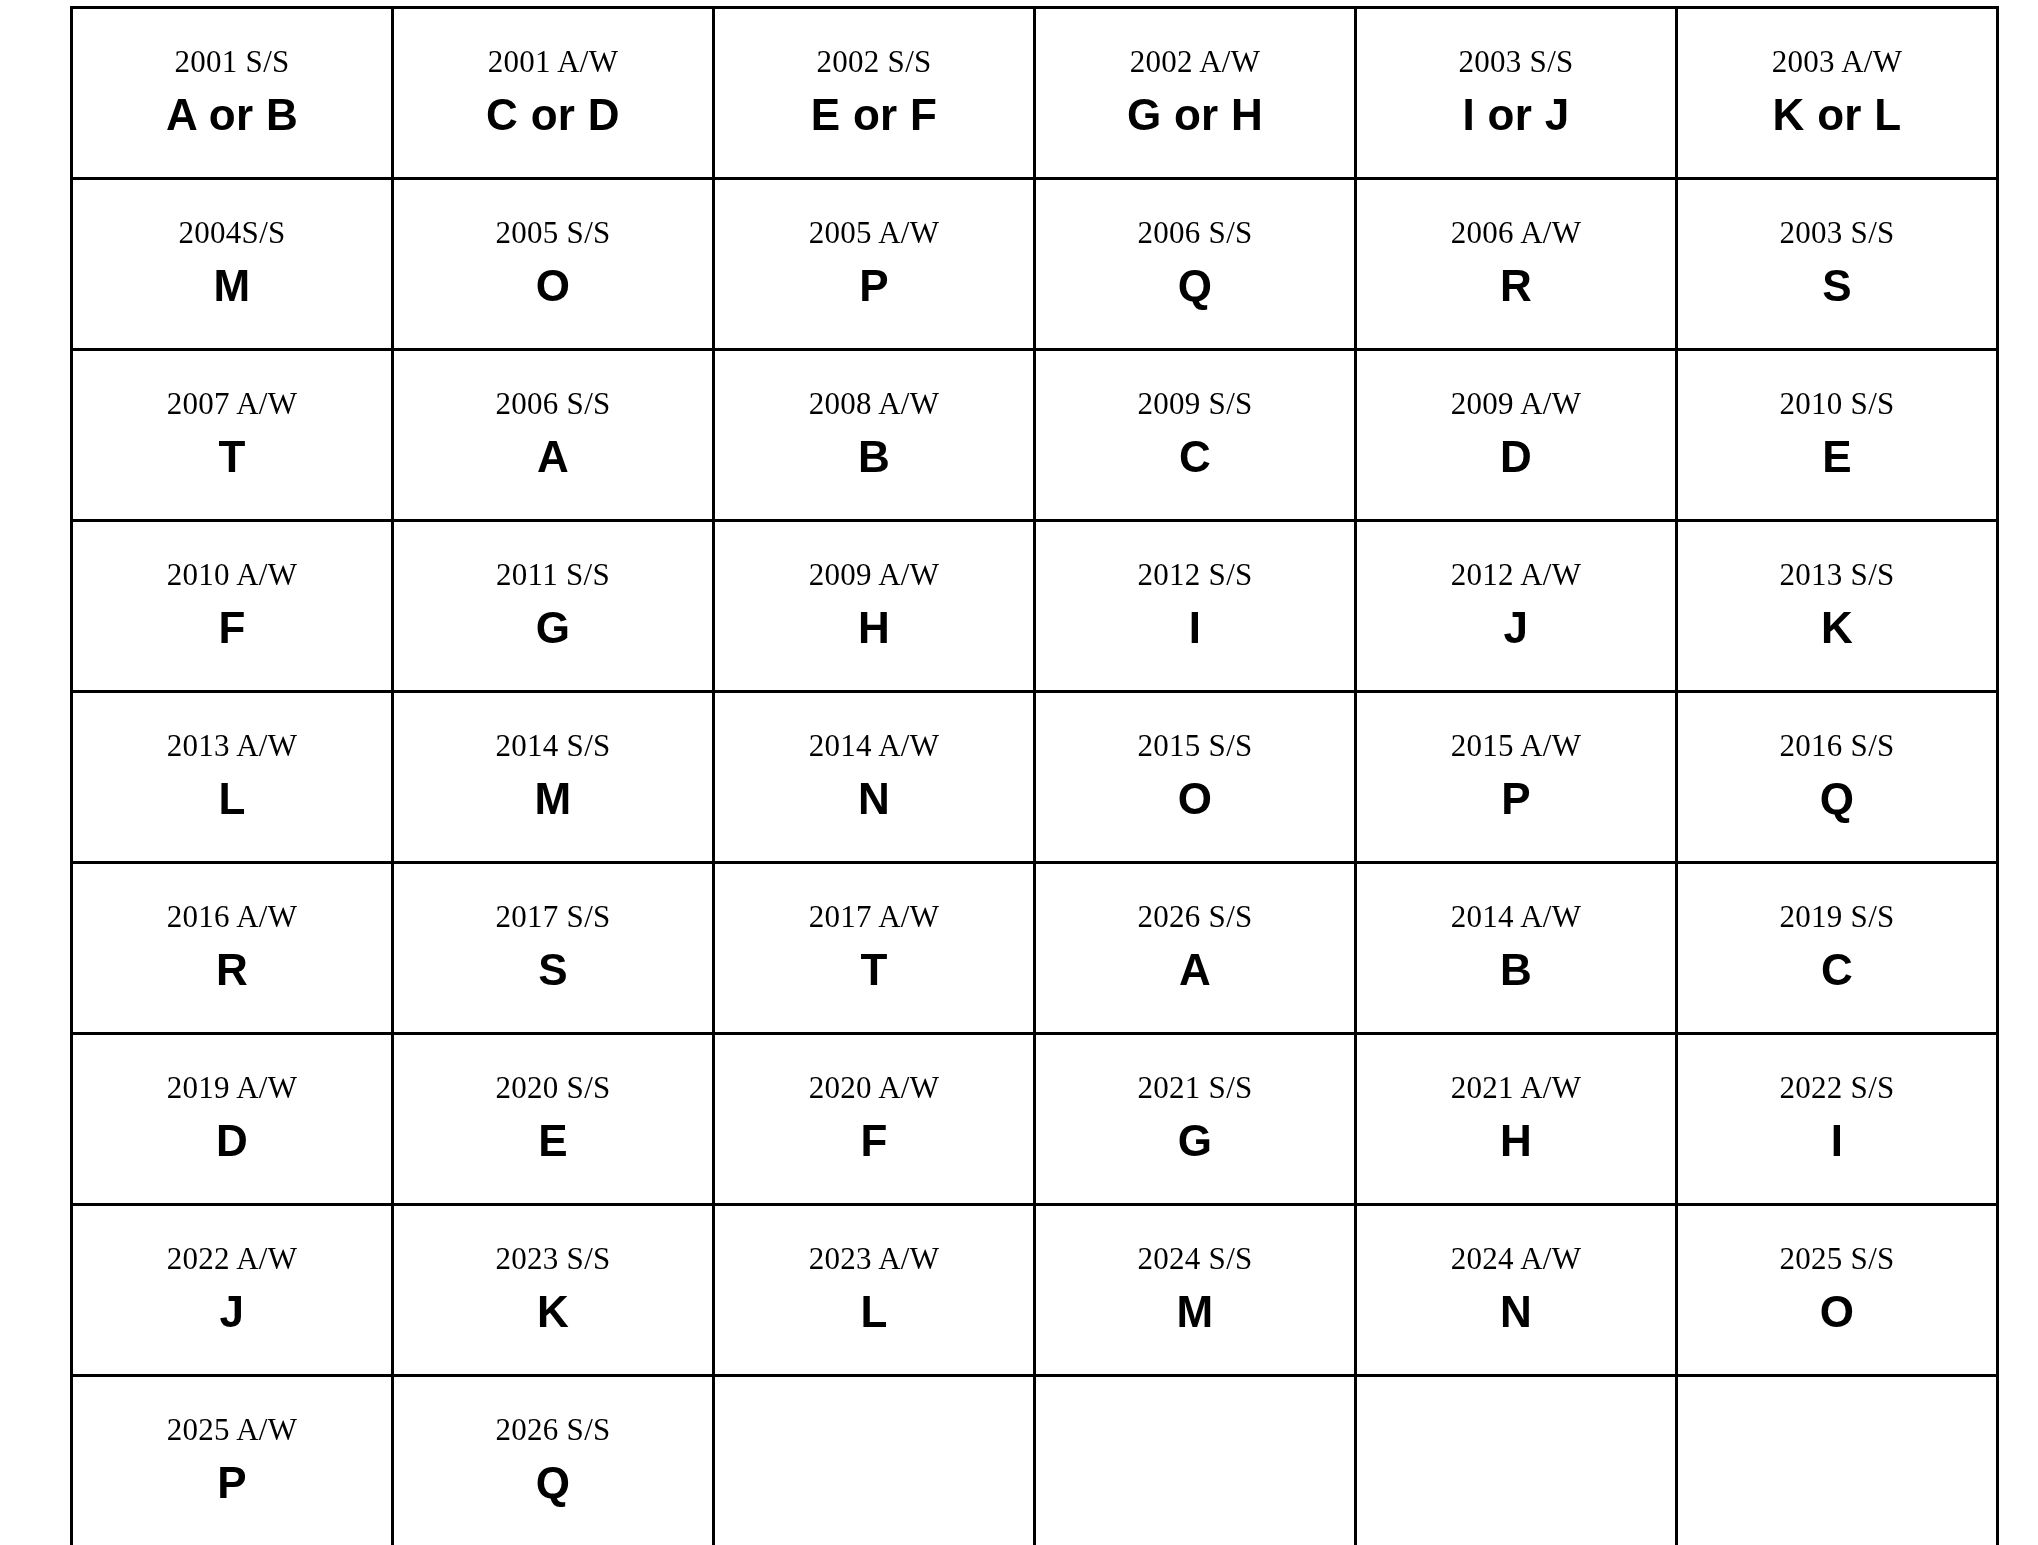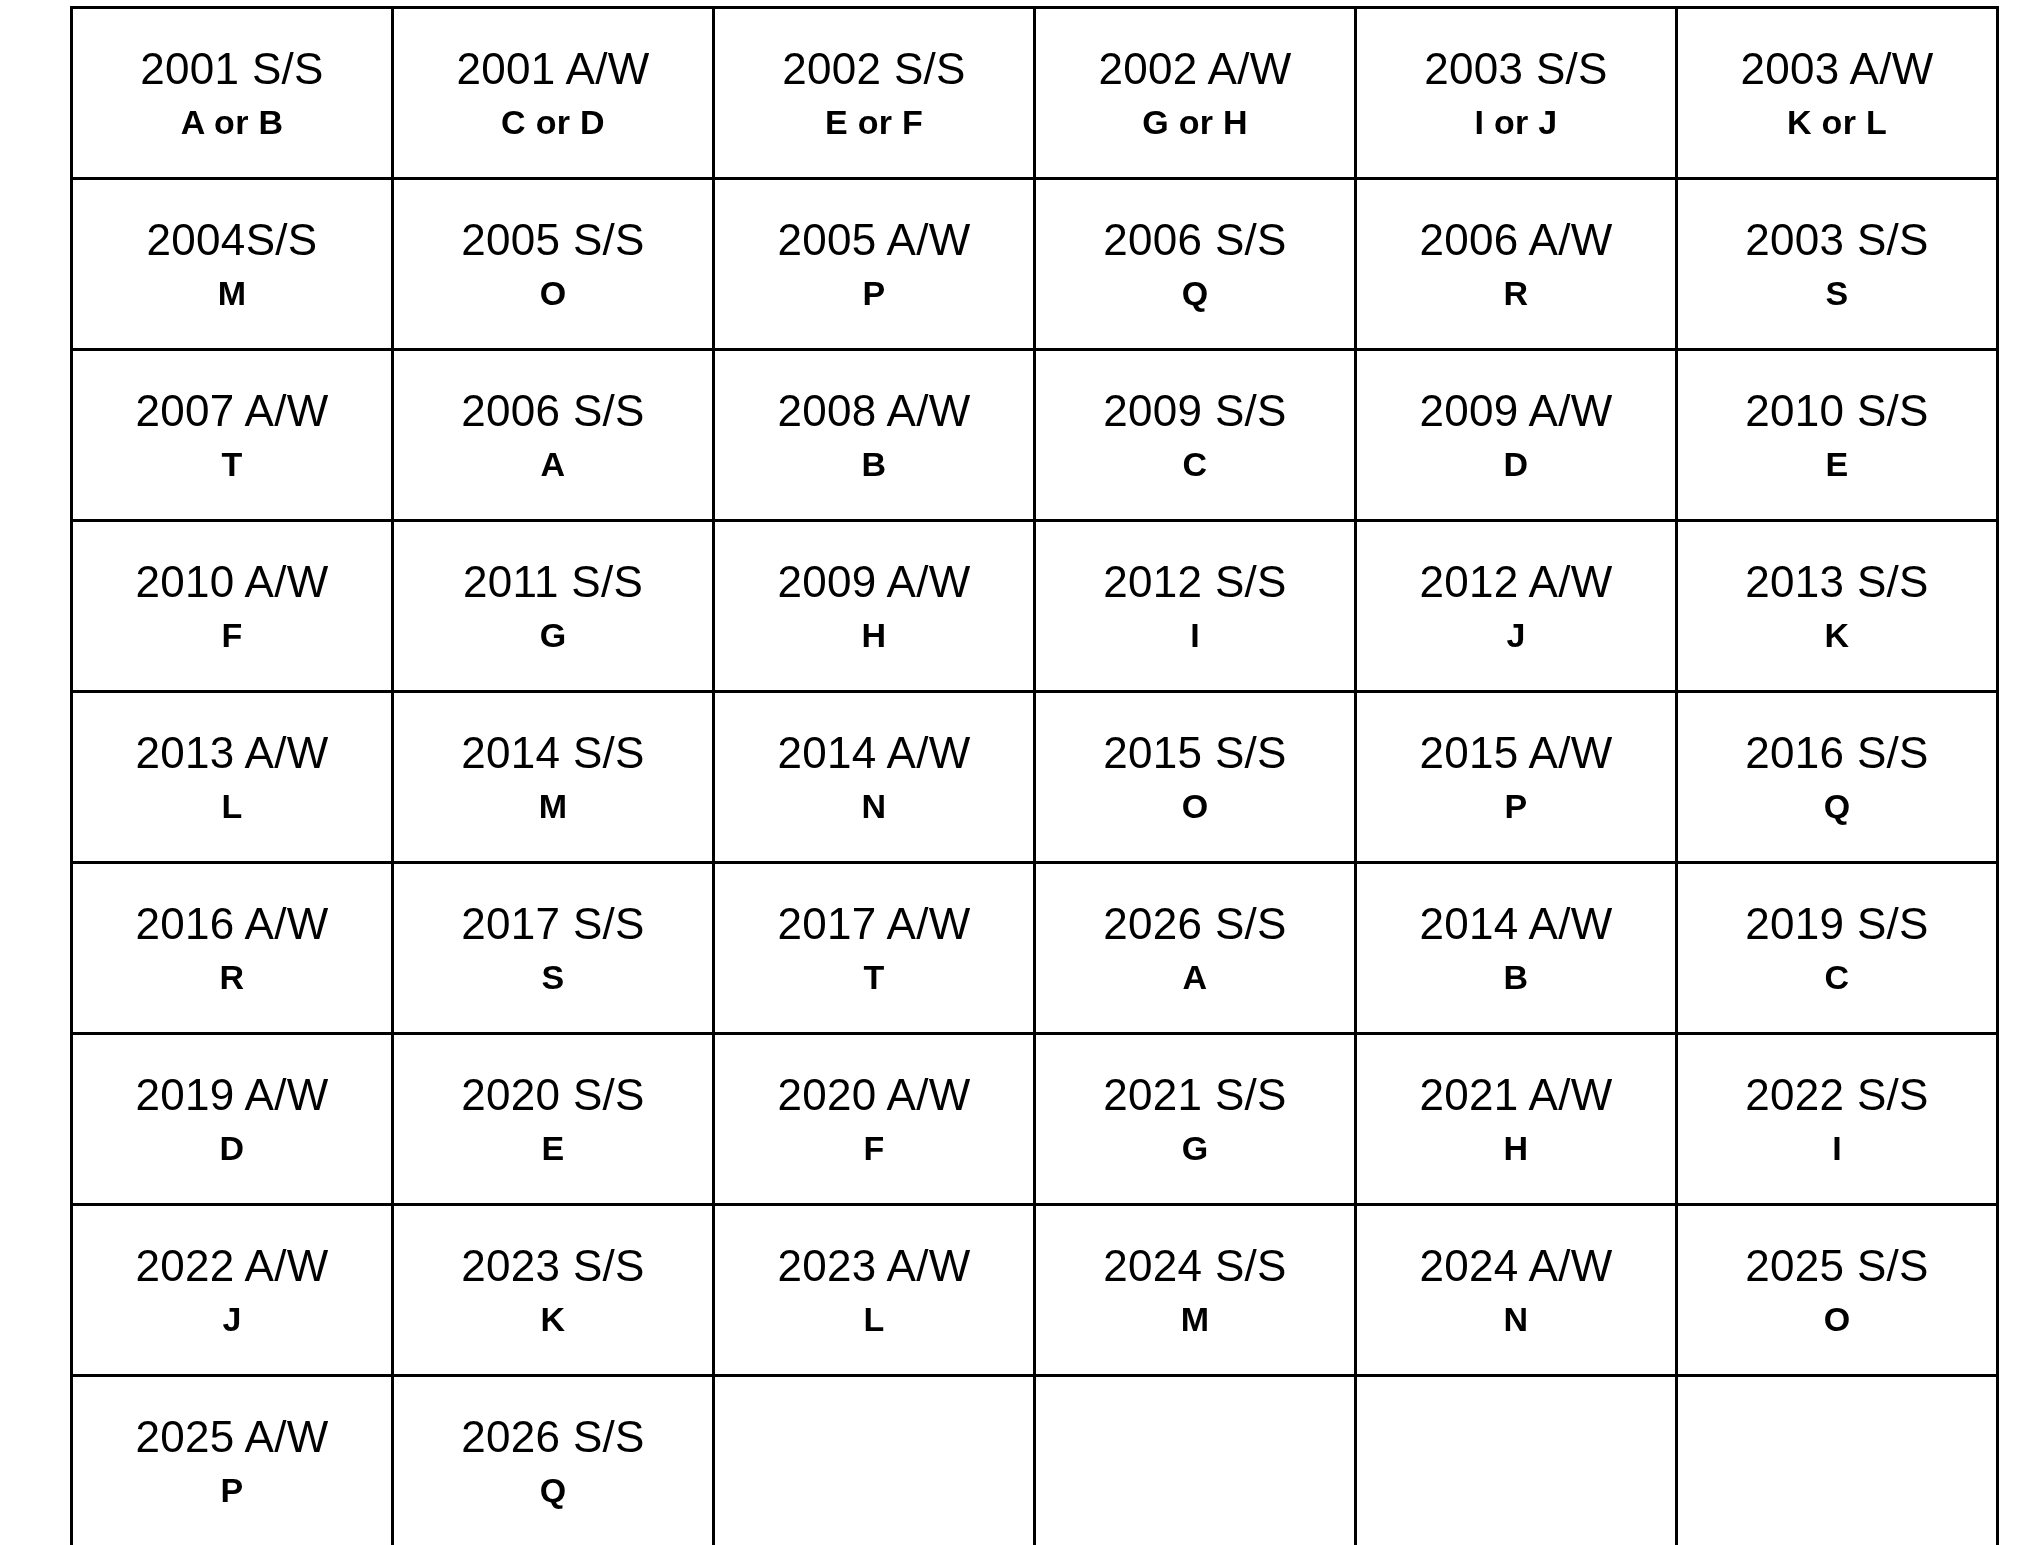--- a/index.html
+++ b/index.html
@@ -31,29 +31,30 @@
   table.code-table td {
     border: 3px solid #000000;
     width: 318px;
     height: 168px;
     vertical-align: middle;
     text-align: center;
     padding: 0;
   }
   .season {
     display: block;
-    font-size: 44px;
+    font-size: 31px;
     font-weight: 400;
     color: #000000;
     line-height: 1.18;
     letter-spacing: 0.3px;
+    font-family: Liberation Serif, serif;
   }
   .code {
     display: block;
-    font-size: 34px;
+    font-size: 44px;
     font-weight: 700;
     color: #000000;
     line-height: 1.25;
     margin-top: 6px;
     letter-spacing: 0.3px;
   }
   td.empty .season,
   td.empty .code {
     visibility: hidden;
   }

